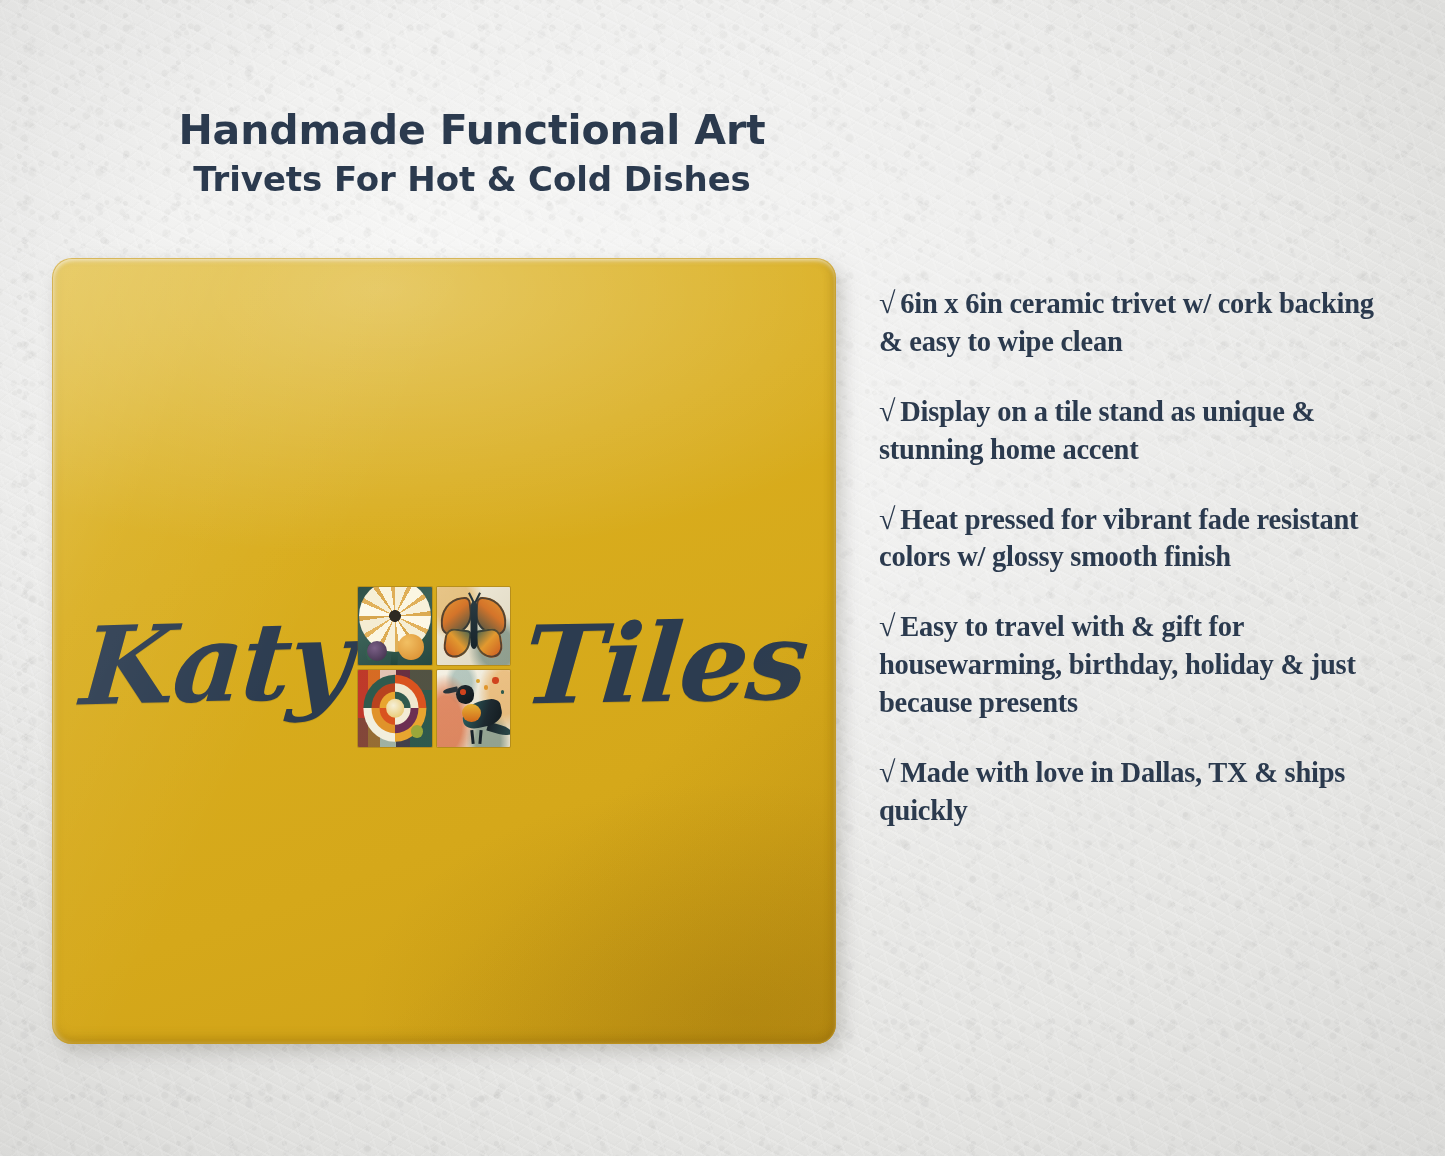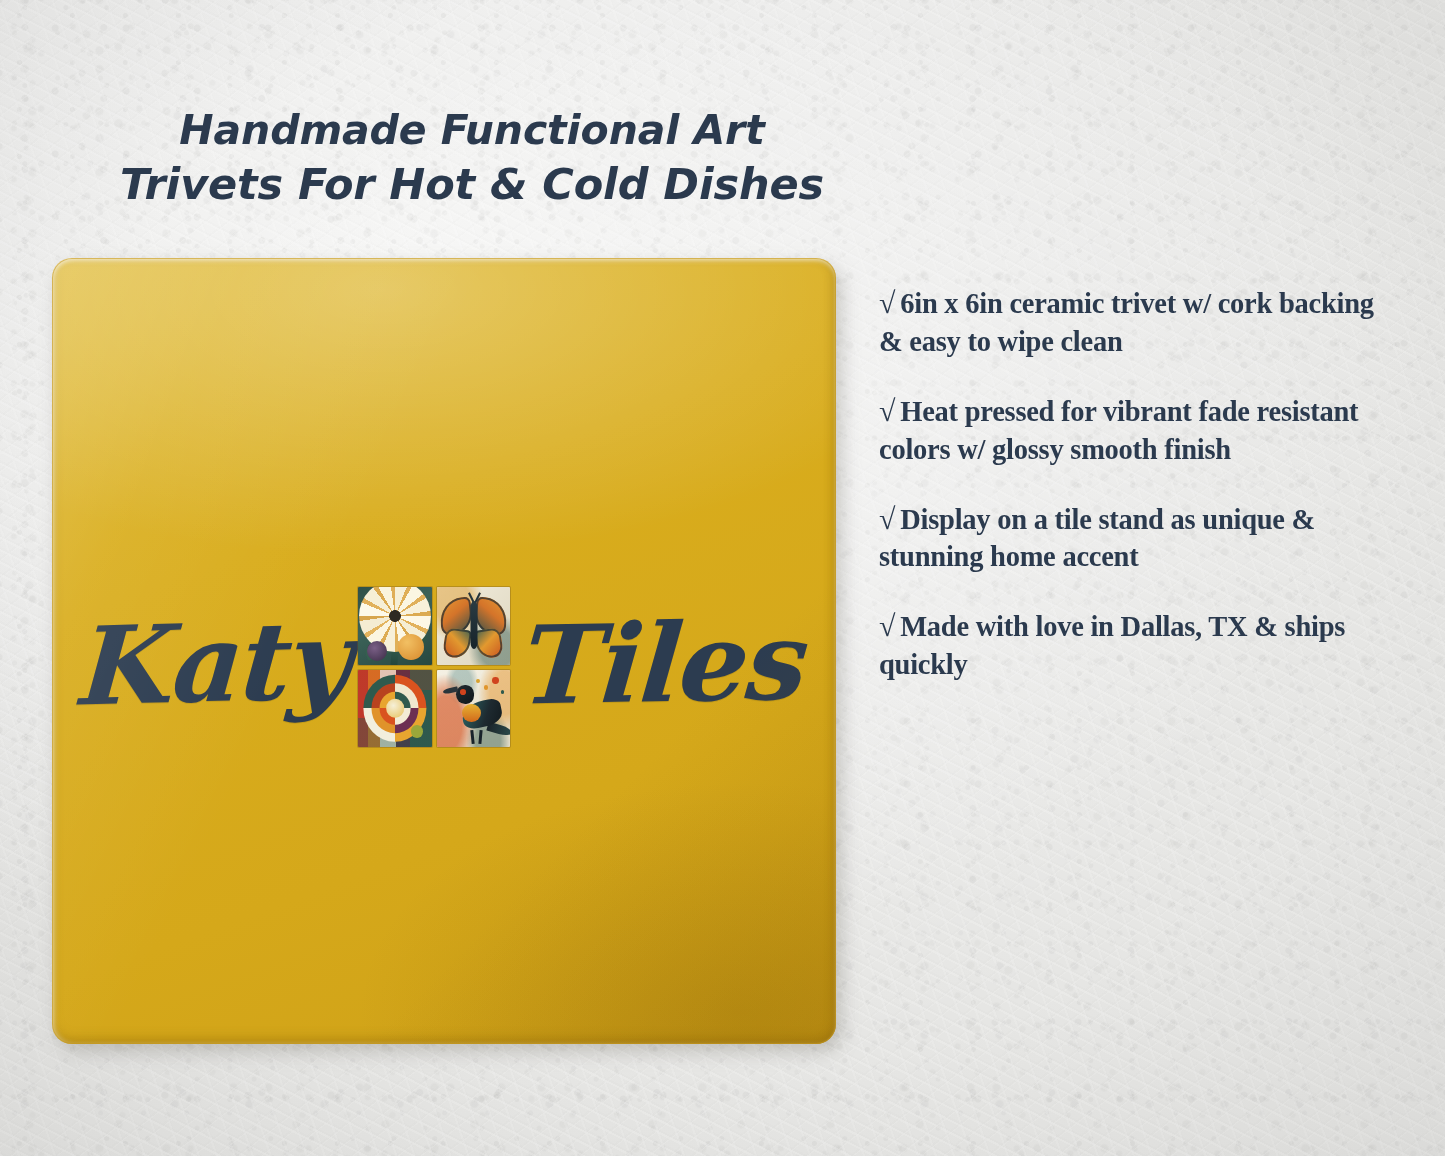--- a/index.html
+++ b/index.html
@@ -55,24 +55,23 @@
   
   .headline{
     position:absolute;left:62px;top:104px;width:820px;
     color:#2b3a4e;
     font-family:"DejaVu Sans", sans-serif;
     font-weight:700;
     font-size:41px;
     line-height:1.30;
     letter-spacing:-.1px;
     text-align:center;
-    font-style:italic;
   }
   .headline .ln{display:block;white-space:nowrap;}
-  .headline .ln2{font-size:43px;}
+  .headline .ln2{font-size:34px;}
 
   
   .tile-wrap{
     position:absolute;left:52px;top:258px;width:784px;height:786px;
   }
   .tile-shadow{
     position:absolute;left:6px;top:8px;width:100%;height:100%;
     border-radius:22px;
     background:rgba(110,106,96,.30);
     filter:blur(9px);
@@ -411,23 +410,26 @@
       <div class="tile-edge-lo"></div>
       <div class="tile-bevel"></div>
     </div>
   </div>
 
   <div class="features">
     <div class="feature">
       <span class="chk">√</span><span>6in x 6in ceramic trivet w/ cork backing &amp; easy to wipe clean</span>
     </div>
     <div class="feature">
+      <span class="chk">√</span><span>Display on a tile stand as unique &amp; stunning home accent</span>
+    </div>
+    <div class="feature">
       <span class="chk">√</span><span>Heat pressed for vibrant fade resistant colors w/ glossy smooth finish</span>
     </div>
     <div class="feature">
-      <span class="chk">√</span><span>Display on a tile stand as unique &amp; stunning home accent</span>
+      <span class="chk">√</span><span>Easy to travel with &amp; gift for housewarming, birthday, holiday &amp; just because presents</span>
     </div>
     <div class="feature">
       <span class="chk">√</span><span>Made with love in Dallas, TX &amp; ships quickly</span>
     </div>
   </div>
 
 </div>
 
 </body></html>

